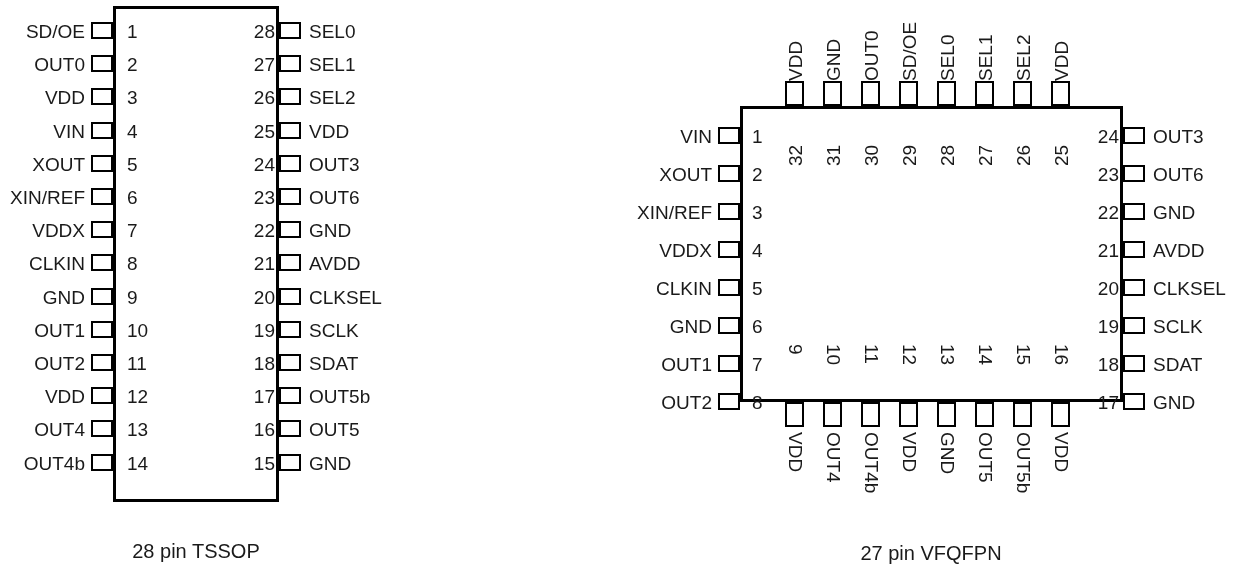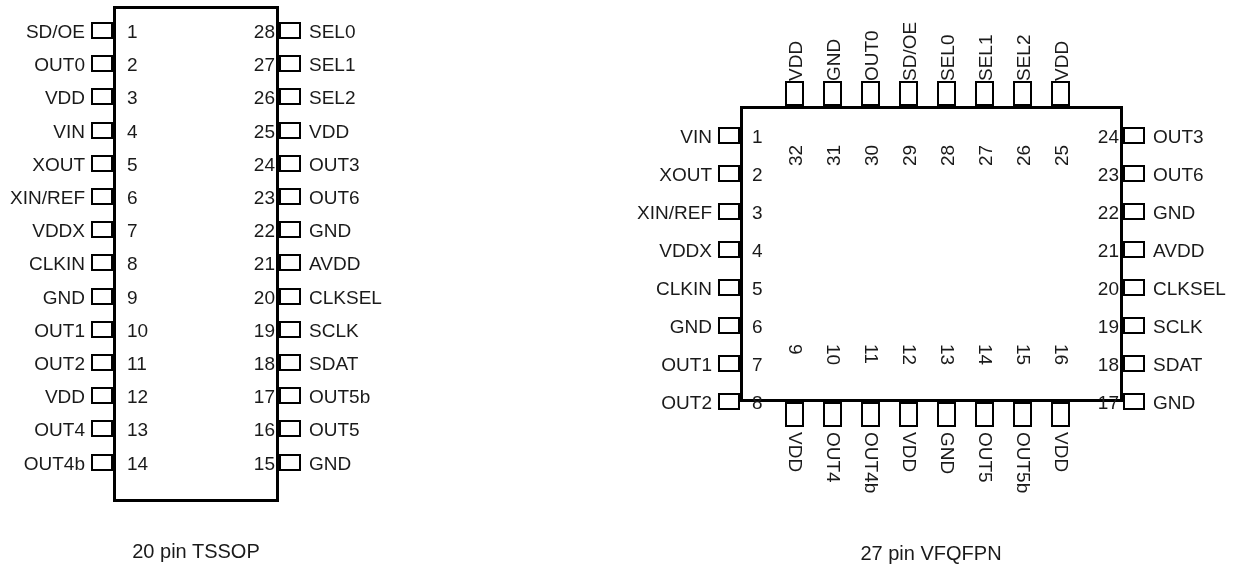--- a/index.html
+++ b/index.html
@@ -168,21 +168,21 @@
       <div class="num num-r" style="left:227px; top:387.20000000000005px; width:48px;">17</div>
       <div class="lbl lbl-l" style="left:309px; top:387.20000000000005px;">OUT5b</div>
       <div class="stub-h" style="left:279px; top:420.40000000000003px;"></div>
       <div class="num num-r" style="left:227px; top:420.40000000000003px; width:48px;">16</div>
       <div class="lbl lbl-l" style="left:309px; top:420.40000000000003px;">OUT5</div>
       <div class="stub-h" style="left:279px; top:453.6px;"></div>
       <div class="num num-r" style="left:227px; top:453.6px; width:48px;">15</div>
       <div class="lbl lbl-l" style="left:309px; top:453.6px;">GND</div>
     </div>
   <div class="caption" style="left:56px; top:512px; width:280px;">
-    <span>20 pin TSSOP</span><br>
+    <span>28 pin TSSOP</span><br>
     
   </div>
 </div>
 
 <div class="pkg">
   <div class="chip-body" style="left:740px; top:106px; width:383px; height:296px;"></div>
   <div id="qfn-left">
       <div class="stub-h" style="left:718px; top:127px;"></div>
       <div class="num num-l" style="left:752px; top:127px;">1</div>
       <div class="lbl lbl-r" style="left:540px; top:127px; width:172px;">VIN</div>

